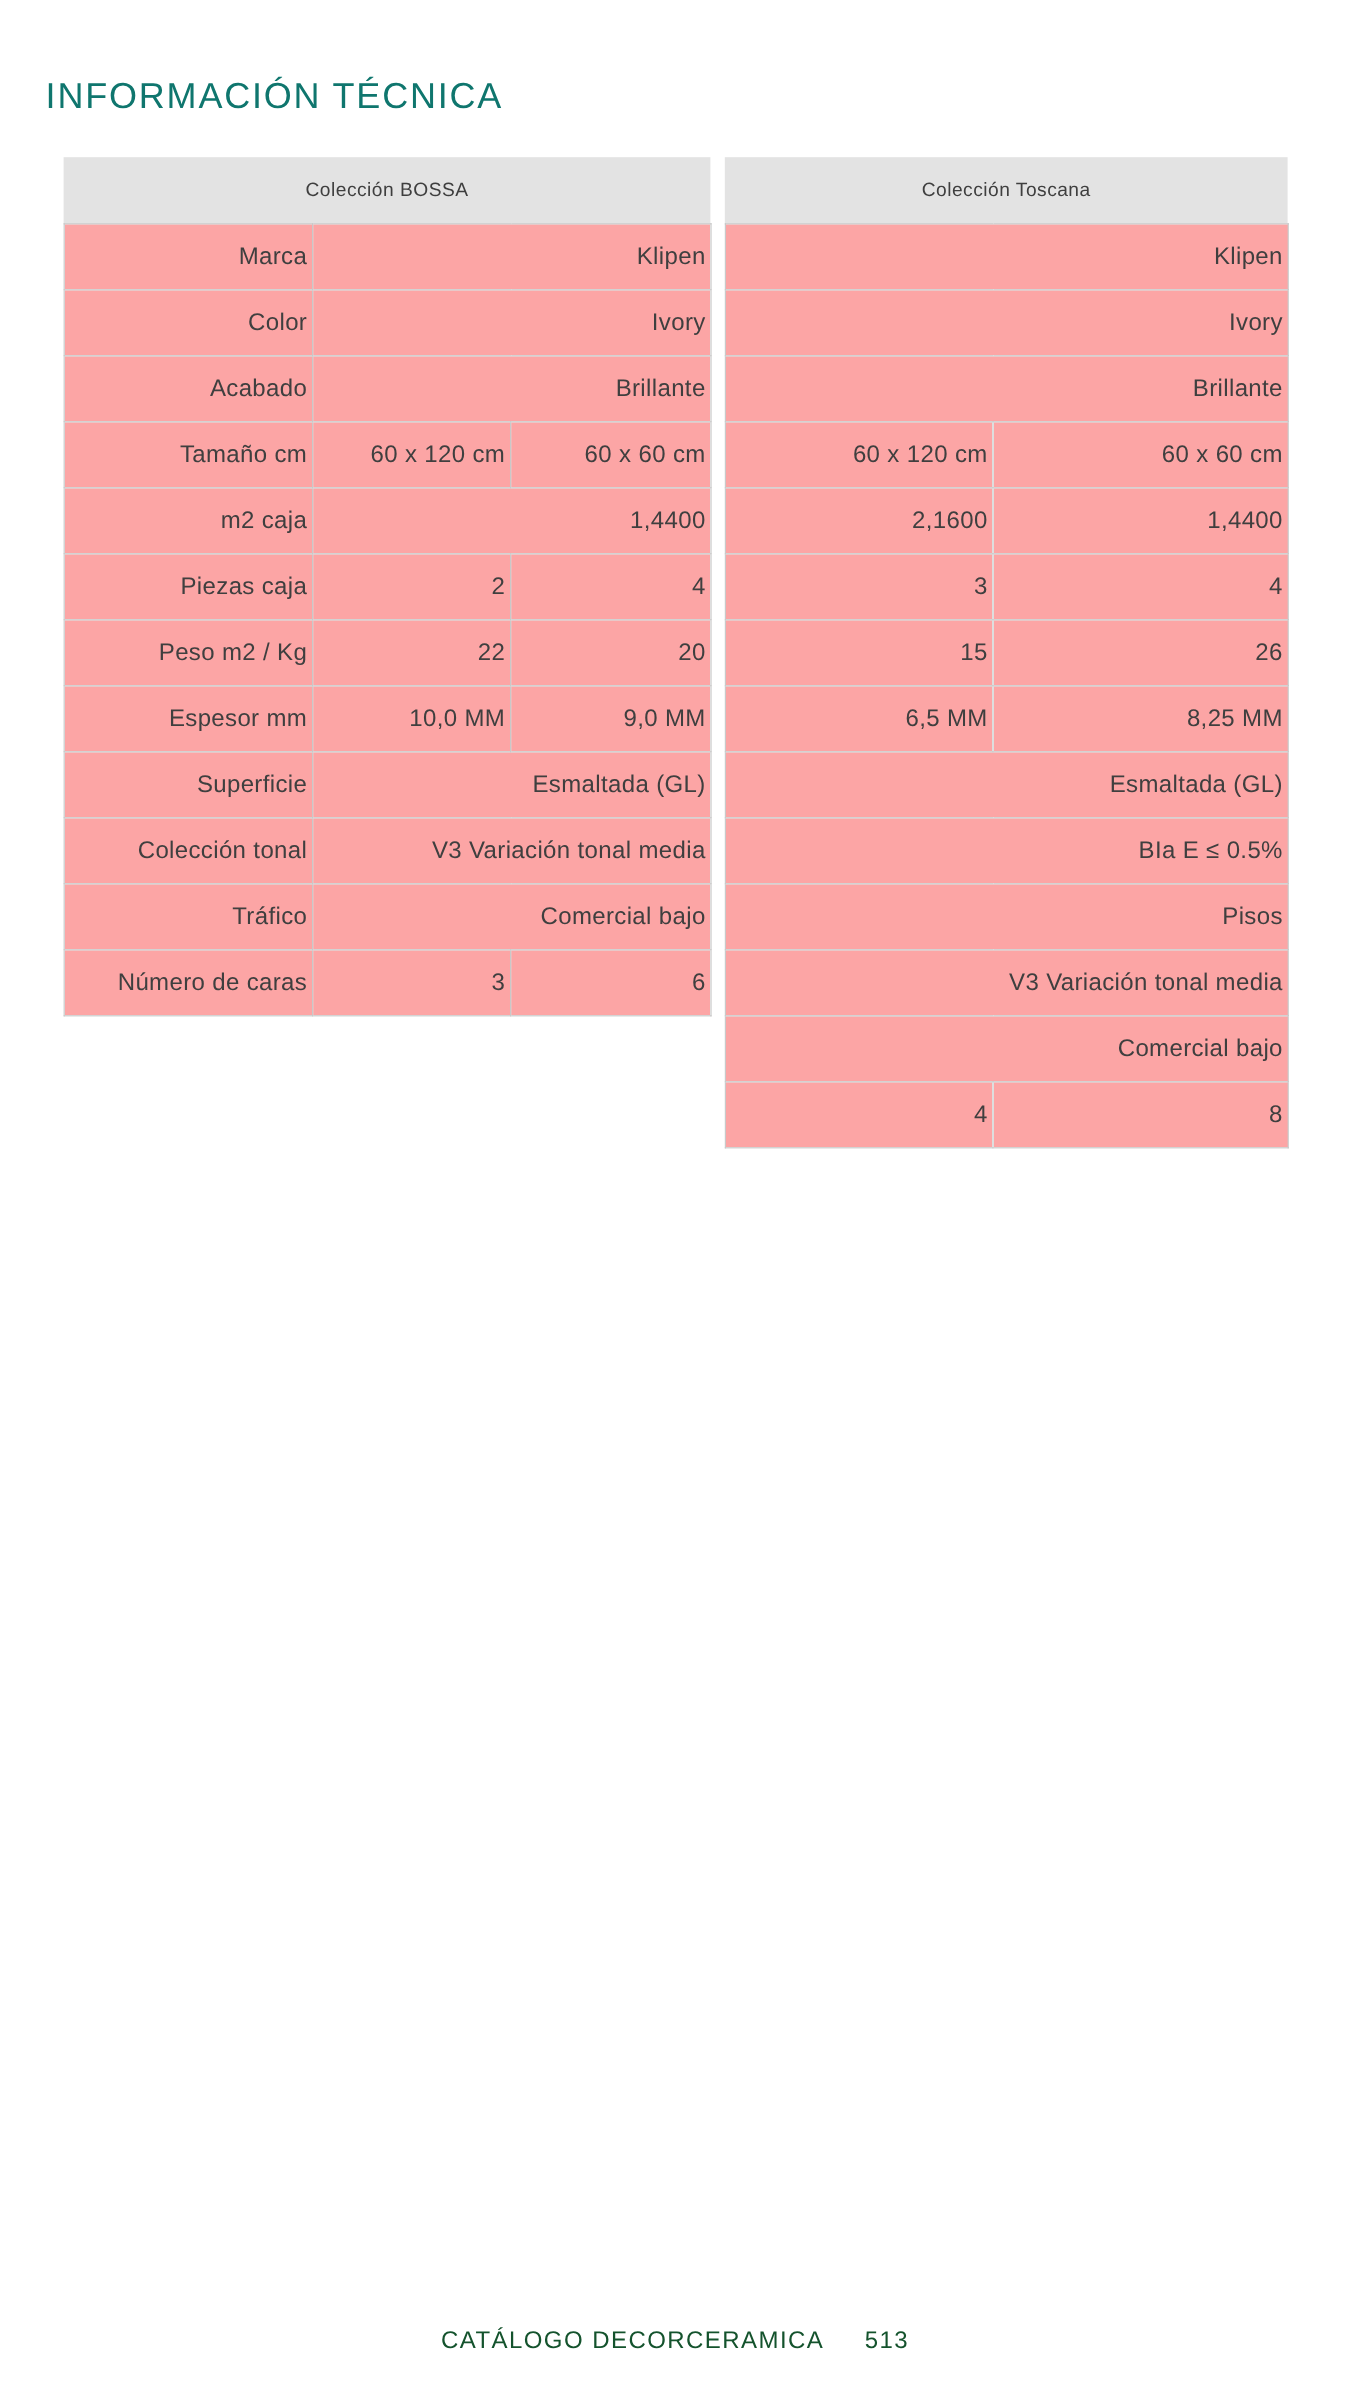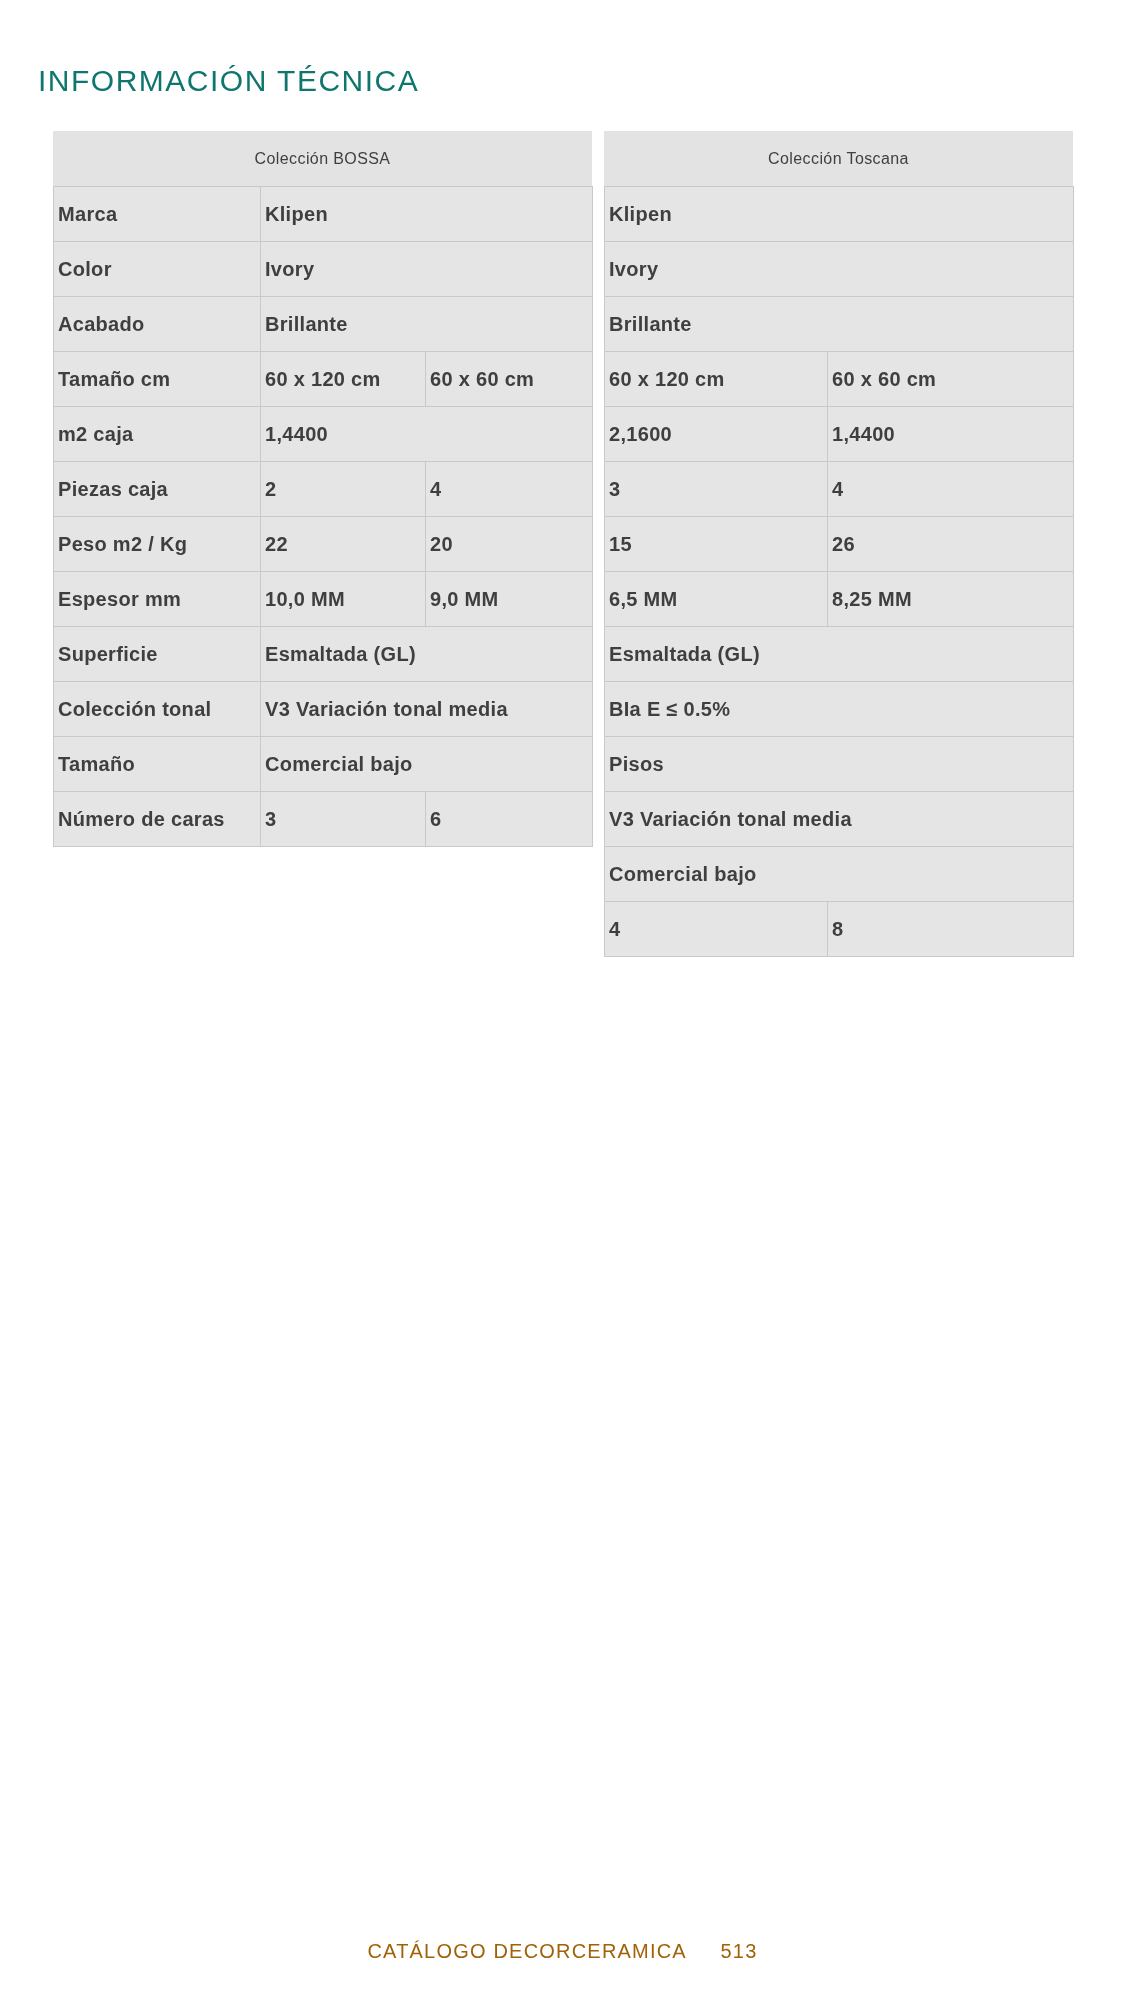--- a/index.html
+++ b/index.html
@@ -37,39 +37,38 @@
     color: #3f3f3f;
   }
   table {
     width: 100%;
     border-collapse: collapse;
     table-layout: fixed;
   }
   td {
     border: 1px solid #c9c9c9;
     height: 55px;
-    text-align: left;
+    text-align: right;
     vertical-align: middle;
     font-size: 20px;
     letter-spacing: 0.3px;
     color: #3f3f3f;
     padding: 0 4px;
-    background: #e5e5e5;
+    background: #fca5a5;
     overflow: hidden;
     white-space: nowrap;
-    font-weight: bold;
   }
   .page-footer {
     position: absolute;
     top: 1940px;
     left: 0; right: 0;
     text-align: center;
     font-size: 20px;
     letter-spacing: 1.2px;
-    color: #a16207;
+    color: #14532d;
     white-space: nowrap;
   }
   .page-footer .page-number { margin-left: 28px; }
 </style>
 </head>
 <body>
 
 <h1 class="page-title">INFORMACIÓN TÉCNICA</h1>
 
 <section class="spec-table bossa">
@@ -119,21 +118,21 @@
         </tr>
         <tr>
           <td>Superficie</td>
           <td colspan="2">Esmaltada (GL)</td>
         </tr>
         <tr>
           <td>Colección tonal</td>
           <td colspan="2">V3 Variación tonal media</td>
         </tr>
         <tr>
-          <td>Tamaño</td>
+          <td>Tráfico</td>
           <td colspan="2">Comercial bajo</td>
         </tr>
         <tr>
           <td>Número de caras</td>
           <td>3</td>
           <td>6</td>
         </tr>
       </tbody>
   </table>
 </section>

